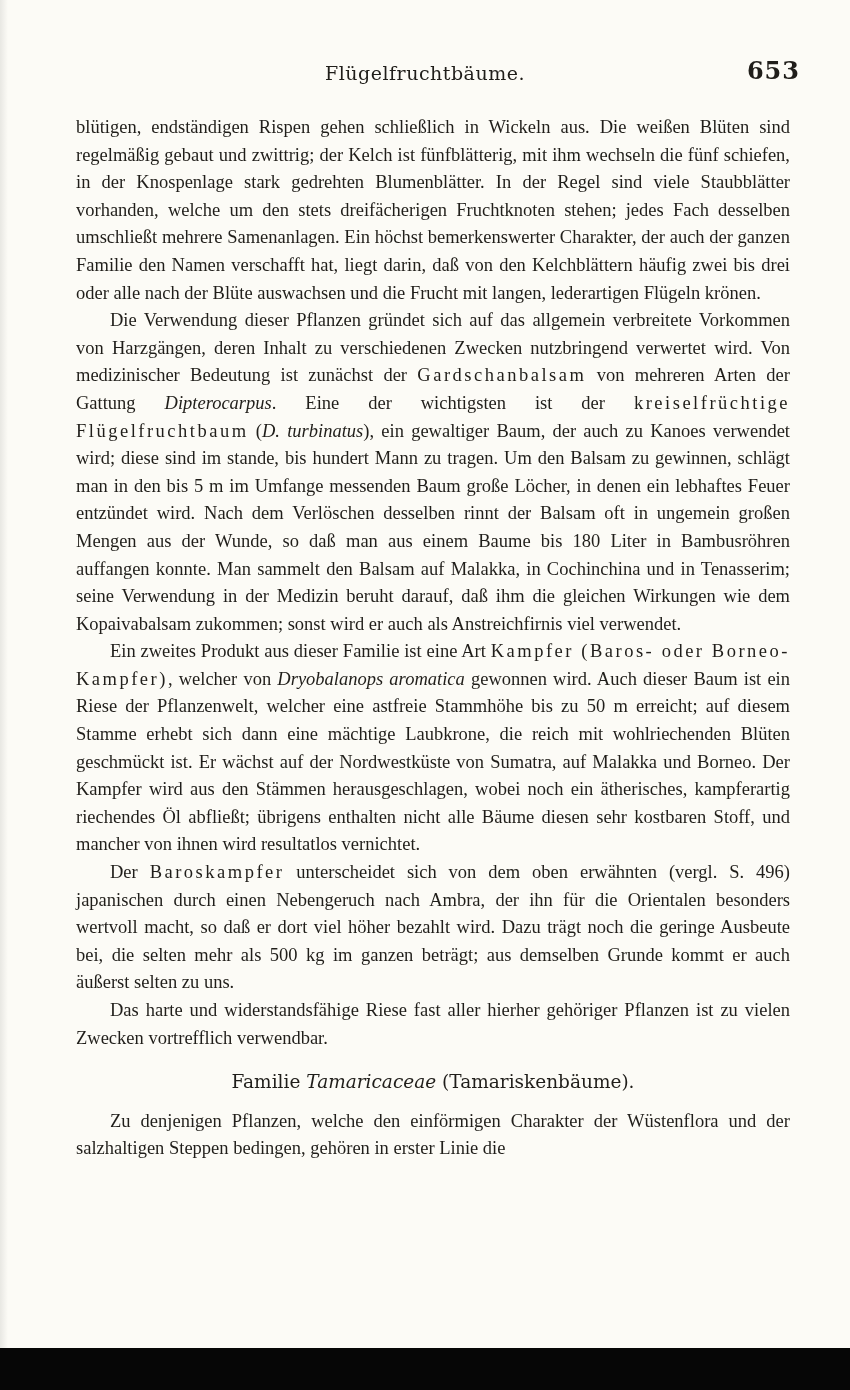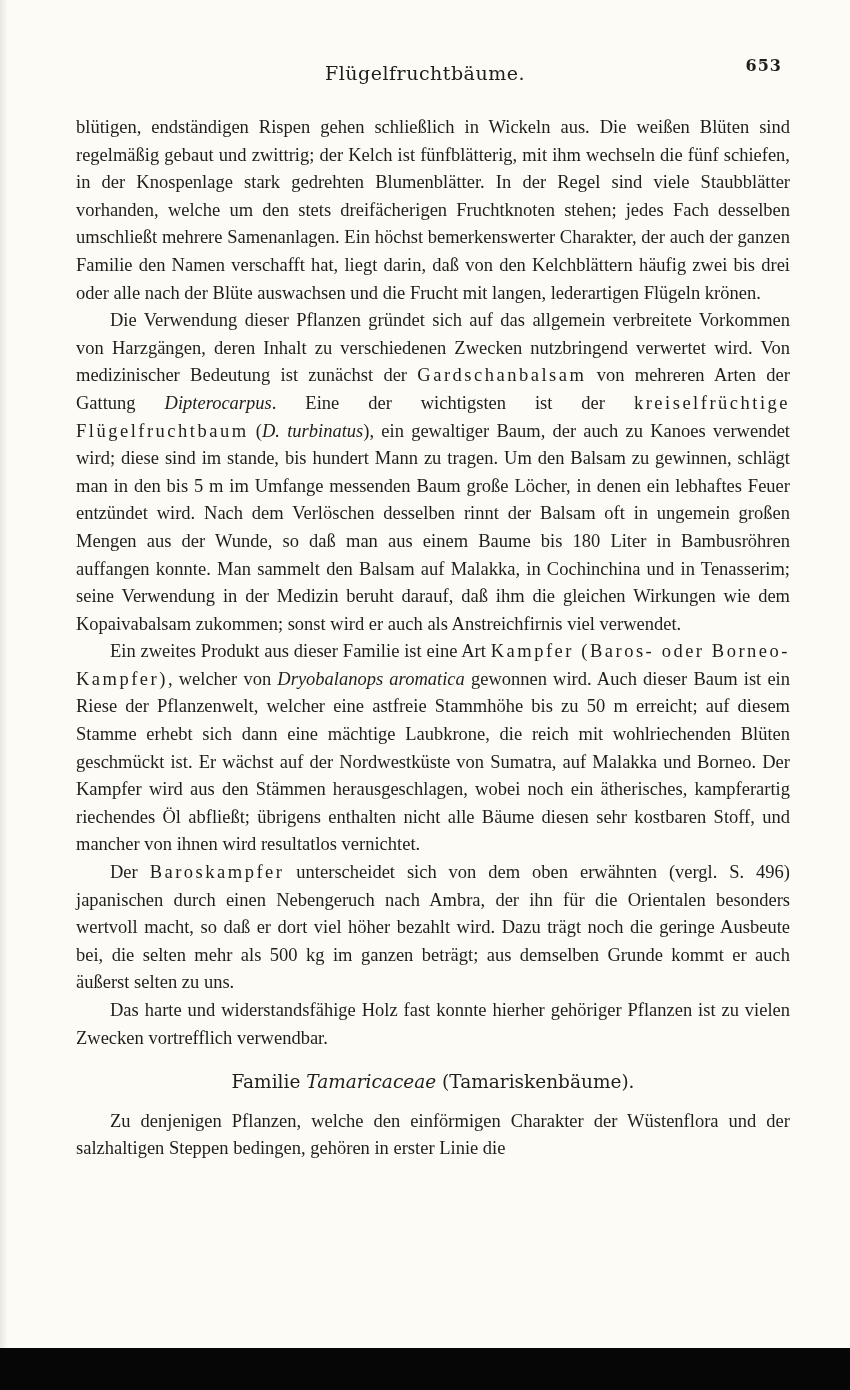--- a/index.html
+++ b/index.html
@@ -23,23 +23,23 @@
   .running-title {
     position: absolute;
     left: 50%;
     transform: translateX(-50%);
     top: 4px;
     font-size: 19px;
     letter-spacing: 0.5px;
   }
   .page-number {
     position: absolute;
-    right: 68px;
+    right: 50px;
     top: -2px;
-    font-size: 16px;
+    font-size: 24px;
     font-weight: bold;
     letter-spacing: 1px;
   }
   .body-text {
     padding: 22px 60px 0 76px;
     text-align: justify;
     font-size: 18.5px;
     line-height: 27.6px;
   }
   .para { text-indent: 0; font-family: Liberation Serif, serif; }
@@ -77,20 +77,20 @@
   <div class="header">
     <span class="running-title">Flügelfruchtbäume.</span>
     <span class="page-number">653</span>
   </div>
 
   <div class="body-text">
       <p class="para"><span class="seg-normal">blütigen, endständigen Rispen gehen schließlich in Wickeln aus. Die weißen Blüten sind regelmäßig gebaut und zwittrig; der Kelch ist fünfblätterig, mit ihm wechseln die fünf schiefen, in der Knospenlage stark gedrehten Blumenblätter. In der Regel sind viele Staubblätter vorhanden, welche um den stets dreifächerigen Fruchtknoten stehen; jedes Fach desselben umschließt mehrere Samenanlagen. Ein höchst bemerkenswerter Charakter, der auch der ganzen Familie den Namen verschafft hat, liegt darin, daß von den Kelchblättern häufig zwei bis drei oder alle nach der Blüte auswachsen und die Frucht mit langen, lederartigen Flügeln krönen.</span></p>
       <p class="para indent"><span class="seg-normal">Die Verwendung dieser Pflanzen gründet sich auf das allgemein verbreitete Vorkommen von Harzgängen, deren Inhalt zu verschiedenen Zwecken nutzbringend verwertet wird. Von medizinischer Bedeutung ist zunächst der </span><span class="seg-spaced">Gardschanbalsam</span><span class="seg-normal"> von mehreren Arten der Gattung </span><span class="seg-italic">Dipterocarpus</span><span class="seg-normal">. Eine der wichtigsten ist der </span><span class="seg-spaced">kreiselfrüchtige Flügelfruchtbaum</span><span class="seg-normal"> (</span><span class="seg-italic">D. turbinatus</span><span class="seg-normal">), ein gewaltiger Baum, der auch zu Kanoes verwendet wird; diese sind im stande, bis hundert Mann zu tragen. Um den Balsam zu gewinnen, schlägt man in den bis 5 m im Umfange messenden Baum große Löcher, in denen ein lebhaftes Feuer entzündet wird. Nach dem Verlöschen desselben rinnt der Balsam oft in ungemein großen Mengen aus der Wunde, so daß man aus einem Baume bis 180 Liter in Bambusröhren auffangen konnte. Man sammelt den Balsam auf Malakka, in Cochinchina und in Tenasserim; seine Verwendung in der Medizin beruht darauf, daß ihm die gleichen Wirkungen wie dem Kopaivabalsam zukommen; sonst wird er auch als Anstreichfirnis viel verwendet.</span></p>
       <p class="para indent"><span class="seg-normal">Ein zweites Produkt aus dieser Familie ist eine Art </span><span class="seg-spaced">Kampfer (Baros- oder Borneo-Kampfer)</span><span class="seg-normal">, welcher von </span><span class="seg-italic">Dryobalanops aromatica</span><span class="seg-normal"> gewonnen wird. Auch dieser Baum ist ein Riese der Pflanzenwelt, welcher eine astfreie Stammhöhe bis zu 50 m erreicht; auf diesem Stamme erhebt sich dann eine mächtige Laubkrone, die reich mit wohlriechenden Blüten geschmückt ist. Er wächst auf der Nordwestküste von Sumatra, auf Malakka und Borneo. Der Kampfer wird aus den Stämmen herausgeschlagen, wobei noch ein ätherisches, kampferartig riechendes Öl abfließt; übrigens enthalten nicht alle Bäume diesen sehr kostbaren Stoff, und mancher von ihnen wird resultatlos vernichtet.</span></p>
       <p class="para indent"><span class="seg-normal">Der </span><span class="seg-spaced">Baroskampfer</span><span class="seg-normal"> unterscheidet sich von dem oben erwähnten (vergl. S. 496) japanischen durch einen Nebengeruch nach Ambra, der ihn für die Orientalen besonders wertvoll macht, so daß er dort viel höher bezahlt wird. Dazu trägt noch die geringe Ausbeute bei, die selten mehr als 500 kg im ganzen beträgt; aus demselben Grunde kommt er auch äußerst selten zu uns.</span></p>
-      <p class="para indent"><span class="seg-normal">Das harte und widerstandsfähige Holz fast konnte hierher gehöriger Pflanzen ist zu vielen Zwecken vortrefflich verwendbar.</span></p>
+      <p class="para indent"><span class="seg-normal">Das harte und widerstandsfähige Riese fast aller hierher gehöriger Pflanzen ist zu vielen Zwecken vortrefflich verwendbar.</span></p>
       <p class="section-heading"><span class="seg-normal">Familie </span><span class="seg-italic">Tamaricaceae</span><span class="seg-normal"> (Tamariskenbäume).</span></p>
       <p class="para indent"><span class="seg-normal">Zu denjenigen Pflanzen, welche den einförmigen Charakter der Wüstenflora und der salzhaltigen Steppen bedingen, gehören in erster Linie die </span></p>
     </div>
 
   <div class="scan-bar"></div>
 
 </div>
 
 </body></html>

